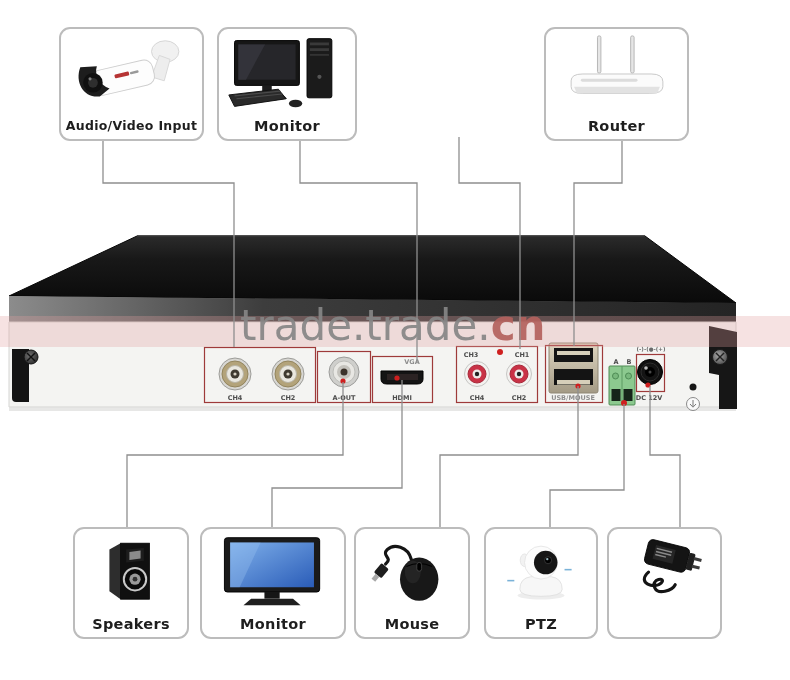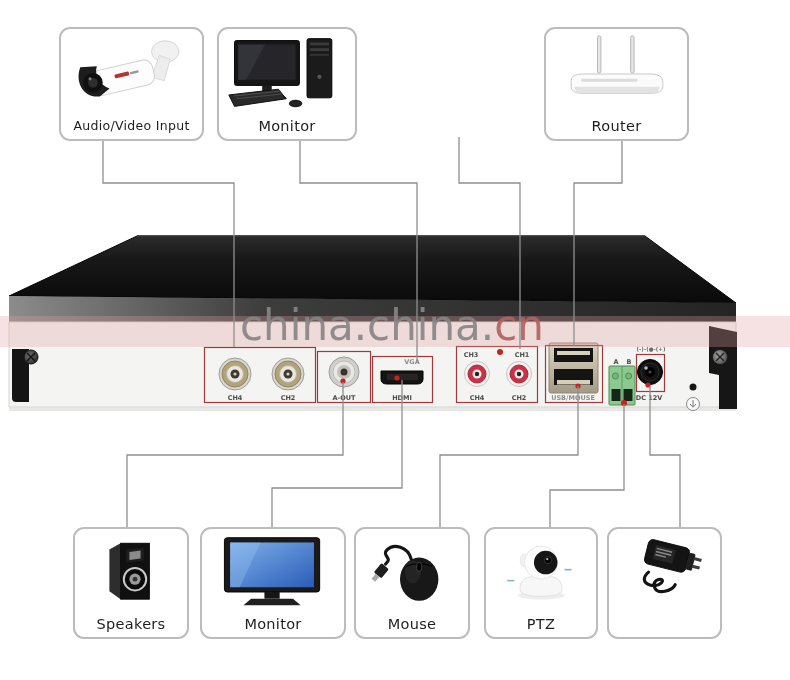--- a/index.html
+++ b/index.html
@@ -1,29 +1,29 @@
 <!DOCTYPE html>
 <html style="--c-line: #8f8f8f; --c-port_outline: #9e3a3a; --c-marker_red: #cf1f1f; --c-watermark_gray: #868686; --c-watermark_red: #b4625e; --c-chassis_black: #161616; --c-panel_white: #f4f4f2; --c-terminal_green: #8cc98f; --c-screen_blue: #3f78cf;"><head>
 <meta charset="utf-8">
 <style>
   html,body{margin:0;padding:0;background:#fff;}
   .stage{position:relative;width:790px;height:680px;background:#ffffff;overflow:hidden;
          font-family:"DejaVu Sans",sans-serif;}
   .layer{position:absolute;left:0;top:0;}
   .z2{z-index:2}.z5{z-index:5}
   .dev-box{position:absolute;z-index:6;border:2px solid #bcbcbc;border-radius:11px;background:#fff;}
-  .dev-label{position:absolute;left:0;right:0;bottom:5px;text-align:center;font-weight:400;
+  .dev-label{position:absolute;left:0;right:0;bottom:5px;text-align:center;font-weight:700;
              color:#1e1e1e;font-size:14.5px;line-height:1.05;letter-spacing:.3px;}
   .dev-label.small{font-size:12.5px;bottom:7px;}
   .dev-ico{position:absolute;top:3px;left:50%;transform:translateX(-50%);}
   .pinkband{position:absolute;left:0;top:316px;width:790px;height:31px;
             background:rgba(224,158,158,0.30);z-index:3;}
   .wm{position:absolute;left:240px;top:301px;z-index:4;font-size:42px;font-weight:500;
       color:var(--c-watermark_gray,#868686);opacity:.92;white-space:nowrap;letter-spacing:0;}
-  .wm .acc{color:var(--c-watermark_red,#b4625e);}
+  .wm .acc{color:var(--c-watermark_red,#b4625e);font-weight:bold;}
   .cline{stroke:var(--c-line,#8f8f8f);stroke-width:1.3;fill:none;}
   .pbox{stroke:var(--c-port_outline,#9e3a3a);stroke-width:1.2;fill:none;}
   .plabel{font:600 6.5px "DejaVu Sans",sans-serif;fill:#4d4d4d;text-anchor:middle;}
   .plabel.light{fill:#8d8d8d;}
   .plabel.tiny{font-size:5.5px;fill:#6b6b6b;}
   .rdot{fill:var(--c-marker_red,#cf1f1f);}
 </style>
 </head>
 <body>
 
@@ -184,21 +184,21 @@
       <circle cx="693" cy="387" r="3.5" fill="#161616"></circle>
       <g>
         <circle cx="693" cy="404" r="6.5" fill="#fafafa" stroke="#8a8a8a"></circle>
         <line x1="693" y1="400" x2="693" y2="406" stroke="#777" stroke-width="1"></line>
         <path d="M690 404 l3 3.2 3 -3.2" fill="none" stroke="#777" stroke-width="1"></path>
       </g>
     </g>
   </svg>
 
   <div class="pinkband"></div>
-  <div class="wm"><span>china.china.</span><span class="acc">cn</span></div>
+  <div class="wm"><span>trade.trade.</span><span class="acc">cn</span></div>
 
   <svg class="layer z5" width="790" height="680" style="pointer-events:none">
     <path class="cline" d="M103 137 V183 H234 V347"></path>
     <path class="cline" d="M300 137 V183 H417 V362"></path>
     <path class="cline" d="M459 137 V183 H520 V349"></path>
     <path class="cline" d="M622 137 V183 H574 V346"></path>
     <path class="cline" d="M343 382 V455 H127 V527"></path>
     <path class="cline" d="M402 380 V488 H272 V527"></path>
     <path class="cline" d="M578 386 V455 H440 V527"></path>
     <path class="cline" d="M624 404 V490 H550 V527"></path>

